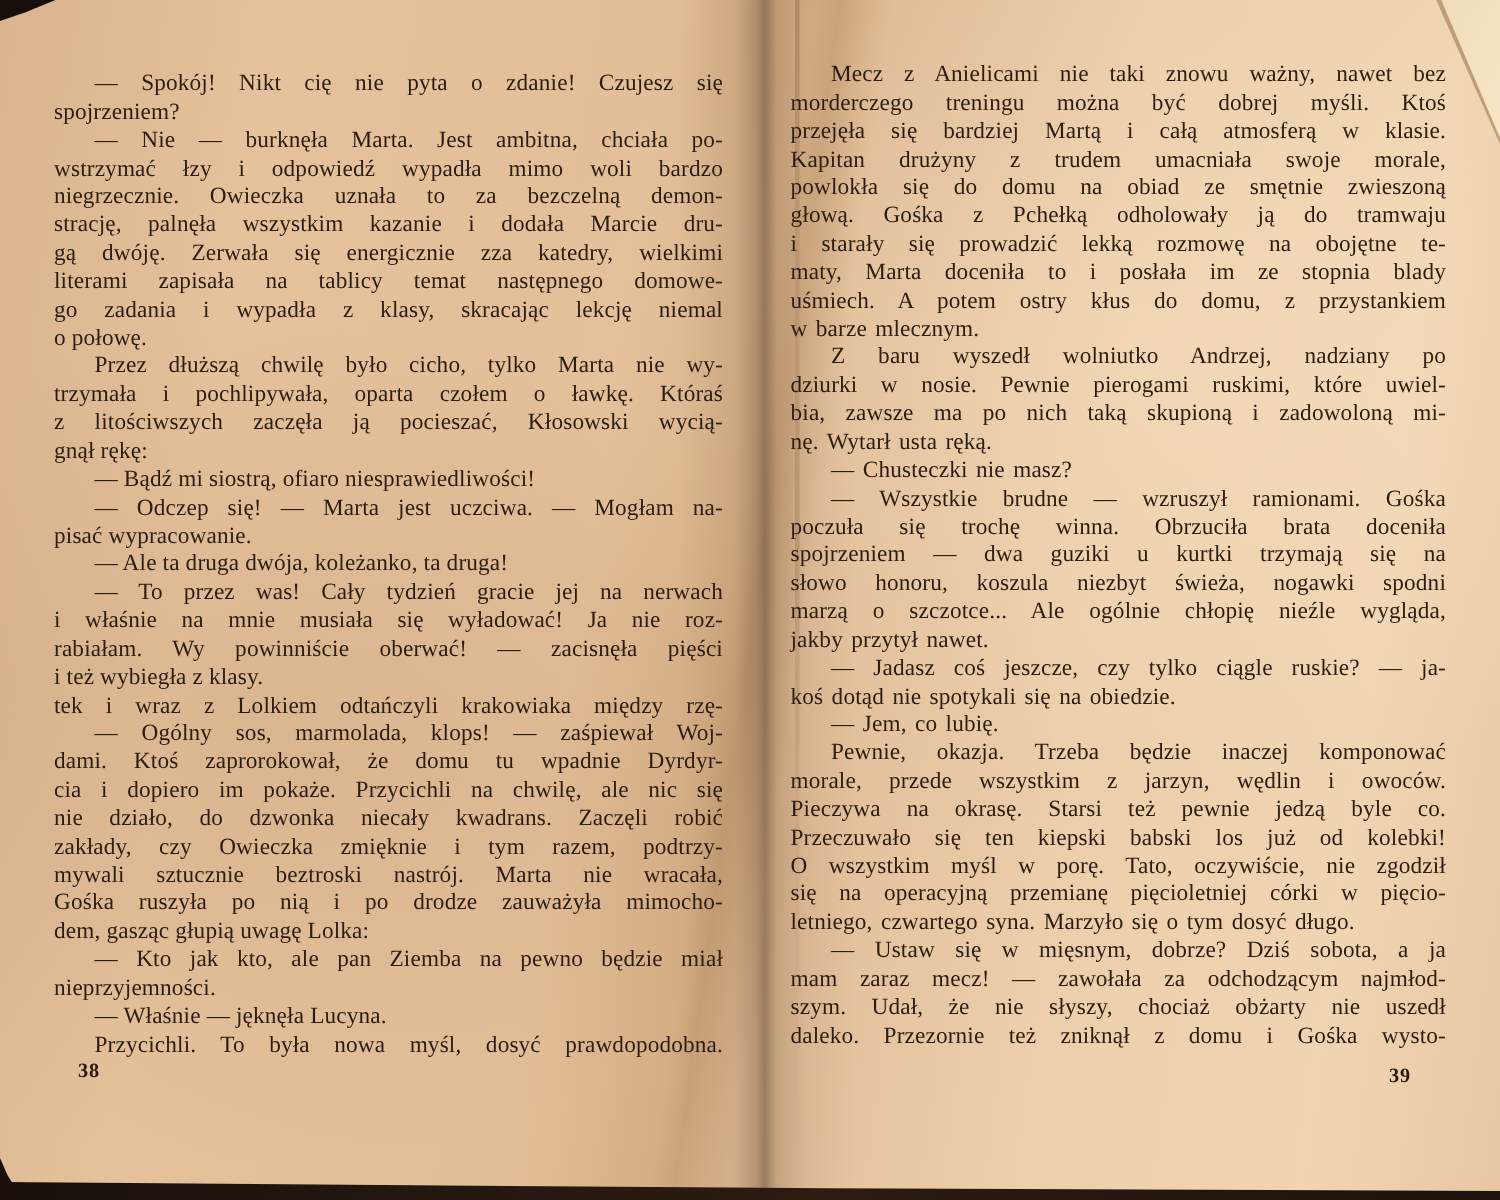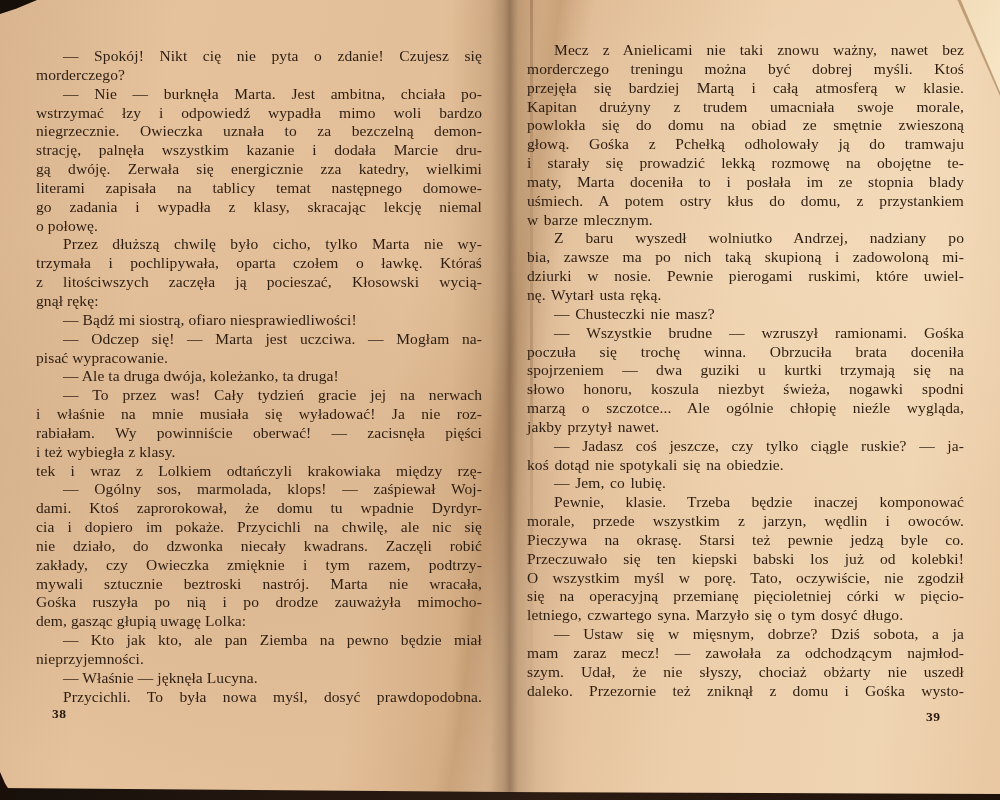--- a/index.html
+++ b/index.html
@@ -73,21 +73,21 @@
 </head>
 <body>
 
 <div class="spread">
 
   <div class="gutter-shadow"></div>
   <div class="page-crease"></div>
 
   <div class="page left" id="page-left-lines">
       <div class="line indent">— Spokój! Nikt cię nie pyta o zdanie! Czujesz się</div>
-      <div class="line end">morderczego?</div>
+      <div class="line end">spojrzeniem?</div>
       <div class="line indent">— Nie — burknęła Marta. Jest ambitna, chciała po-</div>
       <div class="line">wstrzymać łzy i odpowiedź wypadła mimo woli bardzo</div>
       <div class="line">niegrzecznie. Owieczka uznała to za bezczelną demon-</div>
       <div class="line">strację, palnęła wszystkim kazanie i dodała Marcie dru-</div>
       <div class="line">gą dwóję. Zerwała się energicznie zza katedry, wielkimi</div>
       <div class="line">literami zapisała na tablicy temat następnego domowe-</div>
       <div class="line">go zadania i wypadła z klasy, skracając lekcję niemal</div>
       <div class="line end">o połowę.</div>
       <div class="line indent">Przez dłuższą chwilę było cicho, tylko Marta nie wy-</div>
       <div class="line">trzymała i pochlipywała, oparta czołem o ławkę. Któraś</div>
@@ -121,34 +121,34 @@
       <div class="line">morderczego treningu można być dobrej myśli. Ktoś</div>
       <div class="line">przejęła się bardziej Martą i całą atmosferą w klasie.</div>
       <div class="line">Kapitan drużyny z trudem umacniała swoje morale,</div>
       <div class="line">powlokła się do domu na obiad ze smętnie zwieszoną</div>
       <div class="line">głową. Gośka z Pchełką odholowały ją do tramwaju</div>
       <div class="line">i starały się prowadzić lekką rozmowę na obojętne te-</div>
       <div class="line">maty, Marta doceniła to i posłała im ze stopnia blady</div>
       <div class="line">uśmiech. A potem ostry kłus do domu, z przystankiem</div>
       <div class="line end">w barze mlecznym.</div>
       <div class="line indent">Z baru wyszedł wolniutko Andrzej, nadziany po</div>
+      <div class="line">dziurki w nosie. Pewnie pierogami ruskimi, które uwiel-</div>
       <div class="line">bia, zawsze ma po nich taką skupioną i zadowoloną mi-</div>
-      <div class="line">dziurki w nosie. Pewnie pierogami ruskimi, które uwiel-</div>
       <div class="line end">nę. Wytarł usta ręką.</div>
       <div class="line indent end">— Chusteczki nie masz?</div>
       <div class="line indent">— Wszystkie brudne — wzruszył ramionami. Gośka</div>
       <div class="line">poczuła się trochę winna. Obrzuciła brata doceniła</div>
       <div class="line">spojrzeniem — dwa guziki u kurtki trzymają się na</div>
       <div class="line">słowo honoru, koszula niezbyt świeża, nogawki spodni</div>
       <div class="line">marzą o szczotce... Ale ogólnie chłopię nieźle wygląda,</div>
       <div class="line end">jakby przytył nawet.</div>
       <div class="line indent">— Jadasz coś jeszcze, czy tylko ciągle ruskie? — ja-</div>
       <div class="line end">koś dotąd nie spotykali się na obiedzie.</div>
       <div class="line indent end">— Jem, co lubię.</div>
-      <div class="line indent">Pewnie, klasie. Trzeba będzie inaczej komponować</div>
+      <div class="line indent">Pewnie, okazja. Trzeba będzie inaczej komponować</div>
       <div class="line">morale, przede wszystkim z jarzyn, wędlin i owoców.</div>
       <div class="line">Pieczywa na okrasę. Starsi też pewnie jedzą byle co.</div>
       <div class="line">Przeczuwało się ten kiepski babski los już od kolebki!</div>
       <div class="line">O wszystkim myśl w porę. Tato, oczywiście, nie zgodził</div>
       <div class="line">się na operacyjną przemianę pięcioletniej córki w pięcio-</div>
       <div class="line end">letniego, czwartego syna. Marzyło się o tym dosyć długo.</div>
       <div class="line indent">— Ustaw się w mięsnym, dobrze? Dziś sobota, a ja</div>
       <div class="line">mam zaraz mecz! — zawołała za odchodzącym najmłod-</div>
       <div class="line">szym. Udał, że nie słyszy, chociaż obżarty nie uszedł</div>
       <div class="line">daleko. Przezornie też zniknął z domu i Gośka wysto-</div>

